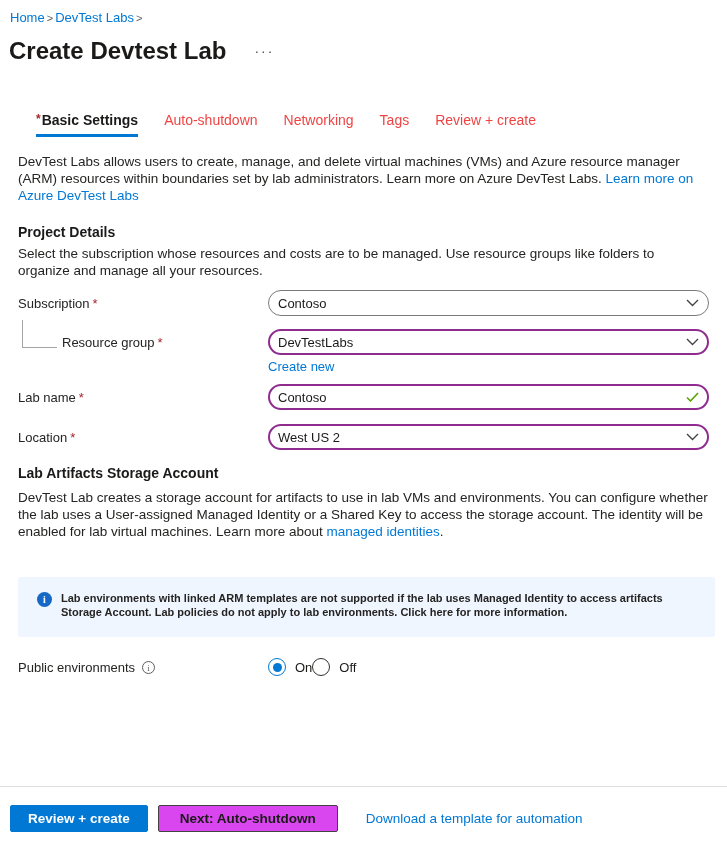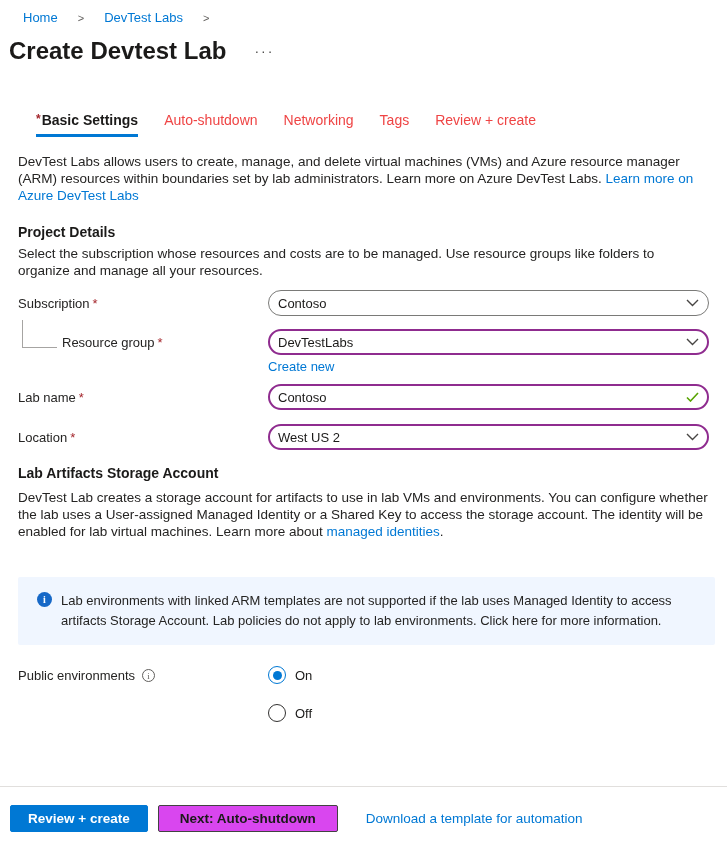--- a/index.html
+++ b/index.html
@@ -2,21 +2,21 @@
 <html><head>
 <meta charset="utf-8">
 <style>
   * { margin:0; padding:0; box-sizing:border-box; }
   html,body { background:#fff; }
   body {
     width:727px; height:842px; position:relative; overflow:hidden;
     font-family:"Liberation Sans", sans-serif; color:#252423;
   }
   
-  .breadcrumb { padding:10px 0 0 23px; font-size:13px; display:flex; align-items:center; gap:20px; }
+  .breadcrumb { padding:10px 0 0 10px; font-size:13px; display:flex; align-items:center; gap:2px; }
   .crumb { color:#0078d4; cursor:pointer; }
   .crumb-sep { color:#605e5c; font-size:11px; padding-top:1px; }
   
   .title-row { display:flex; align-items:center; margin:12px 0 0 9px; }
   .page-title { font-size:24px; font-weight:700; color:#1b1a19; }
   .title-ellipsis { margin-left:28px; color:#4f4e4d; font-size:14px; letter-spacing:2px; cursor:pointer; }
   
   .tabs { display:flex; gap:26px; margin:47px 0 0 10px; font-size:14px; }
   .tab { padding-bottom:6px; border-bottom:3px solid transparent; cursor:pointer; color:#ef4444; }
   .tab.active { font-weight:700; border-bottom-color:#0078d4; color:#1b1a19;margin-left:26px; }
@@ -43,28 +43,28 @@
   .connector { position:absolute; left:4px; top:-15px; width:35px; height:28px;
     border-left:1px solid #a6a4a2; border-bottom:1px solid #a6a4a2; }
   .sublink-row { margin:4px 0 0 250px; font-size:13px; height:16px; }
   .text-input { border:none; outline:none; flex:1; font-size:13px; font-family:inherit; color:#1b1a19; background:transparent; height:100%; }
   
   .info-banner { margin:37px 0 0 18px; width:697px; min-height:60px; background:#f0f6ff; border-radius:2px;
     padding:14px 18px 14px 19px; display:flex; align-items:flex-start; }
   .info-icon-filled { width:15px; height:15px; border-radius:50%; background:#1668c7; color:#fff;
     font-size:10px; font-weight:700; font-family:"Liberation Serif", serif;
     display:flex; align-items:center; justify-content:center; flex-shrink:0; margin:1px 9px 0 0; }
-  .banner-text { font-size:13px; line-height:20px; max-width:636px; color:#252423; }
+  .banner-text { font-size:11px; line-height:14px; max-width:636px; color:#252423;font-weight:bold; }
   
   .pub-row { display:flex; align-items:flex-start; margin-top:21px; }
   .pub-label { display:flex; align-items:center; gap:7px; padding-top:2px; }
   .info-icon-outline { width:13px; height:13px; border:1px solid #605e5c; border-radius:50%; color:#605e5c;
     font-size:9px; font-family:"Liberation Serif", serif;
     display:flex; align-items:center; justify-content:center; cursor:pointer; }
-  .radio-group { display:flex; flex-direction:column; gap:20px; }
+  .radio-group { display:flex; flex-direction:row; gap:0; }
   .radio-option { display:flex; align-items:center; cursor:pointer; font-size:13px; color:#1b1a19; }
   .radio { width:18px; height:18px; border:1px solid #323130; border-radius:50%; background:#fff;
     display:flex; align-items:center; justify-content:center; margin-right:9px; flex-shrink:0; }
   .radio.selected { border:1.5px solid #0078d4; }
   .radio-dot { width:9px; height:9px; border-radius:50%; background:#0078d4; }
   
   .footer { position:absolute; left:0; top:786px; width:727px; border-top:1px solid #e1dfdd;
     padding:18px 0 0 10px; display:flex; align-items:center; }
   .btn { height:27px; border-radius:2px; font-family:inherit; font-size:13.5px; font-weight:600; cursor:pointer; }
   .btn-primary { background:#0078d4; border:1px solid #0078d4; color:#fff; padding:0 17px; }

